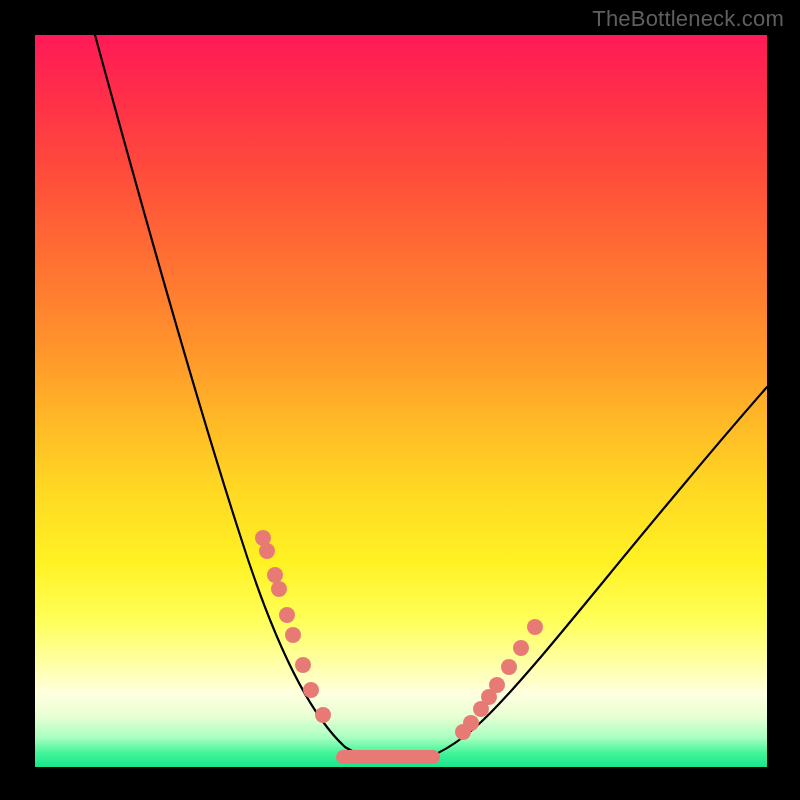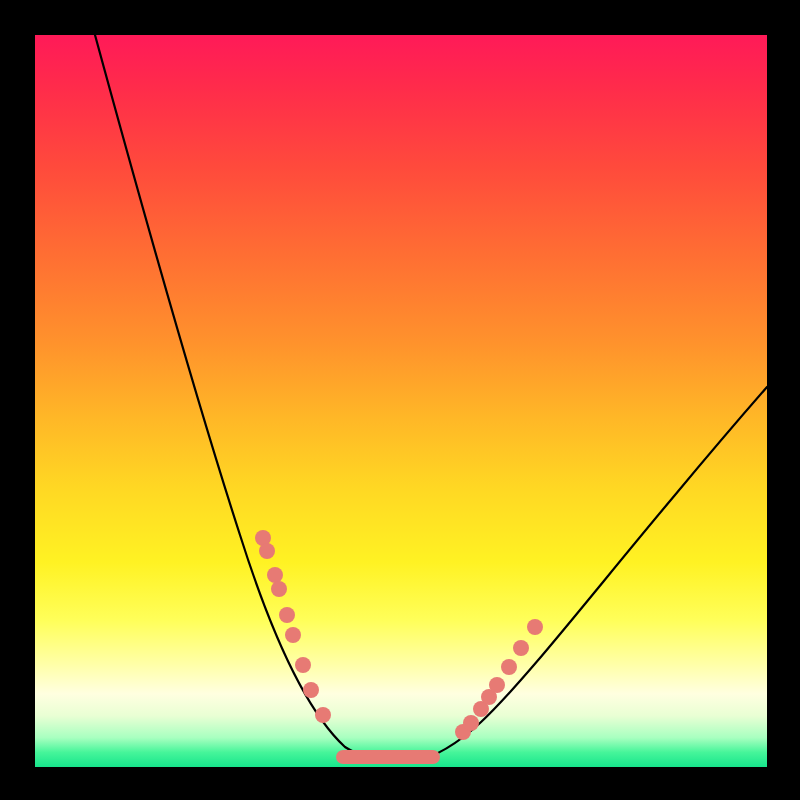--- a/index.html
+++ b/index.html
@@ -78,20 +78,21 @@
     stroke-width: 14;
     stroke-linecap: round;
     fill: none;
   }
 </style>
 </head>
 <body>
 
 <div class="frame">
 
+  <div class="watermark">TheBottleneck.com</div>
 
   <div class="plot-area">
     <div class="gradient"></div>
 
     <svg class="curve" viewBox="0 0 732 732" preserveAspectRatio="none">
 
       <path class="curve-path" d="M 60 0
                C 90 110, 150 330, 205 500
                C 235 595, 270 675, 310 712
                C 330 725, 355 728, 380 726

